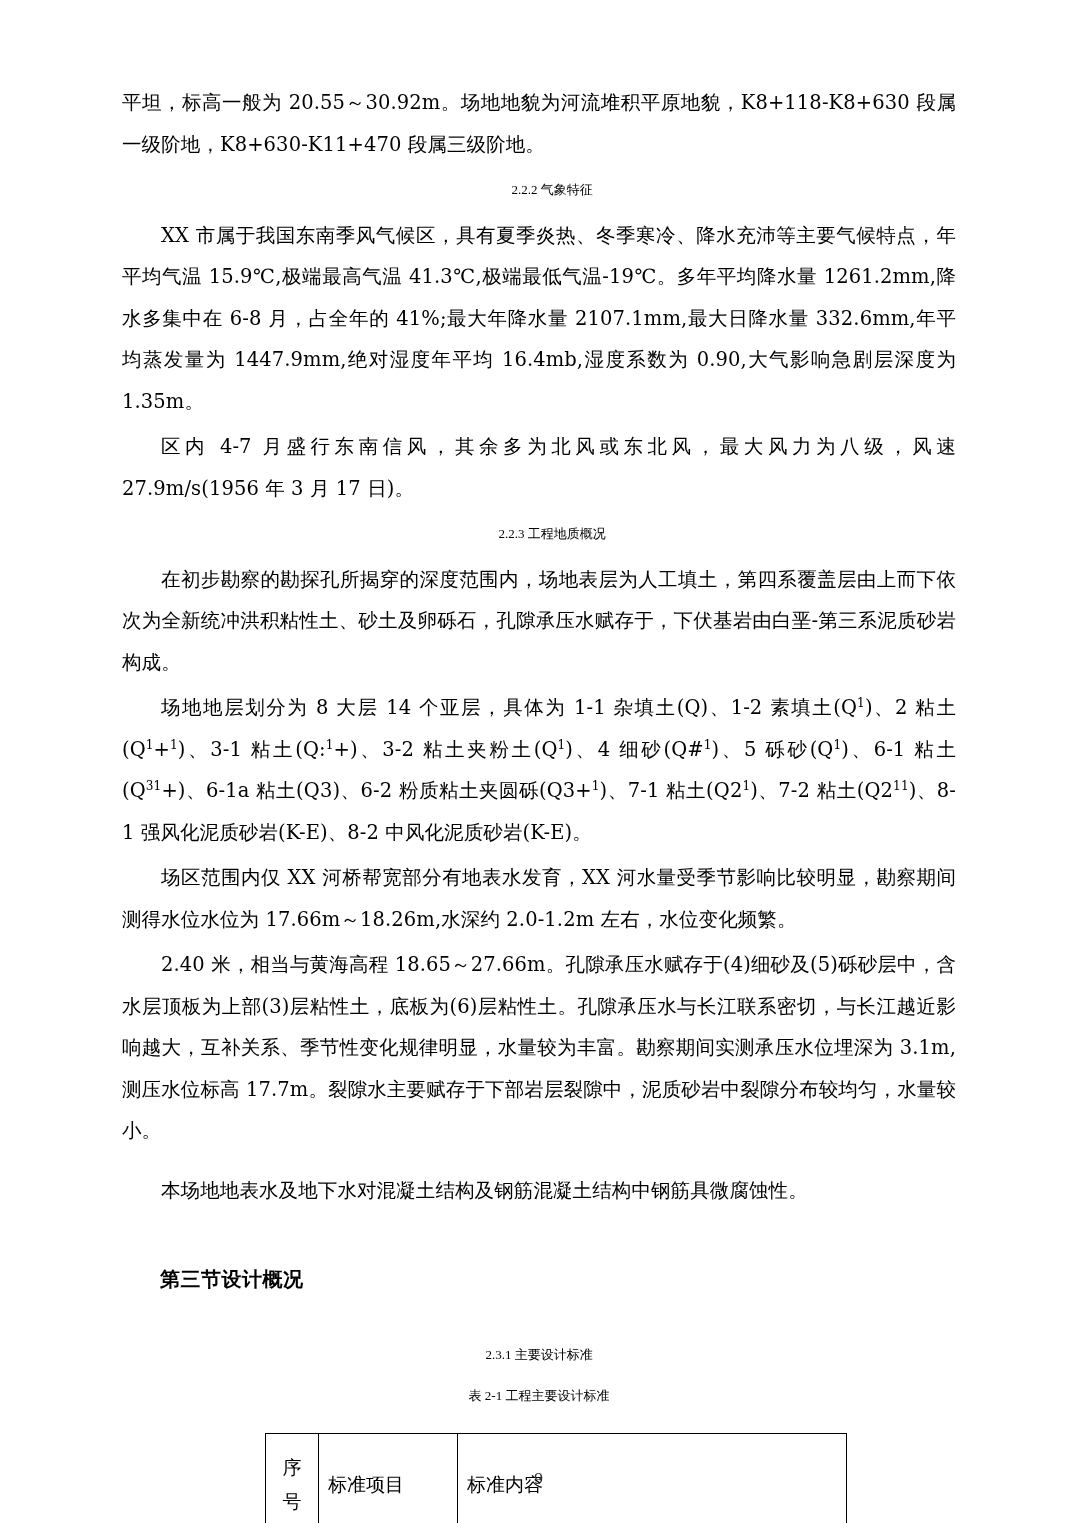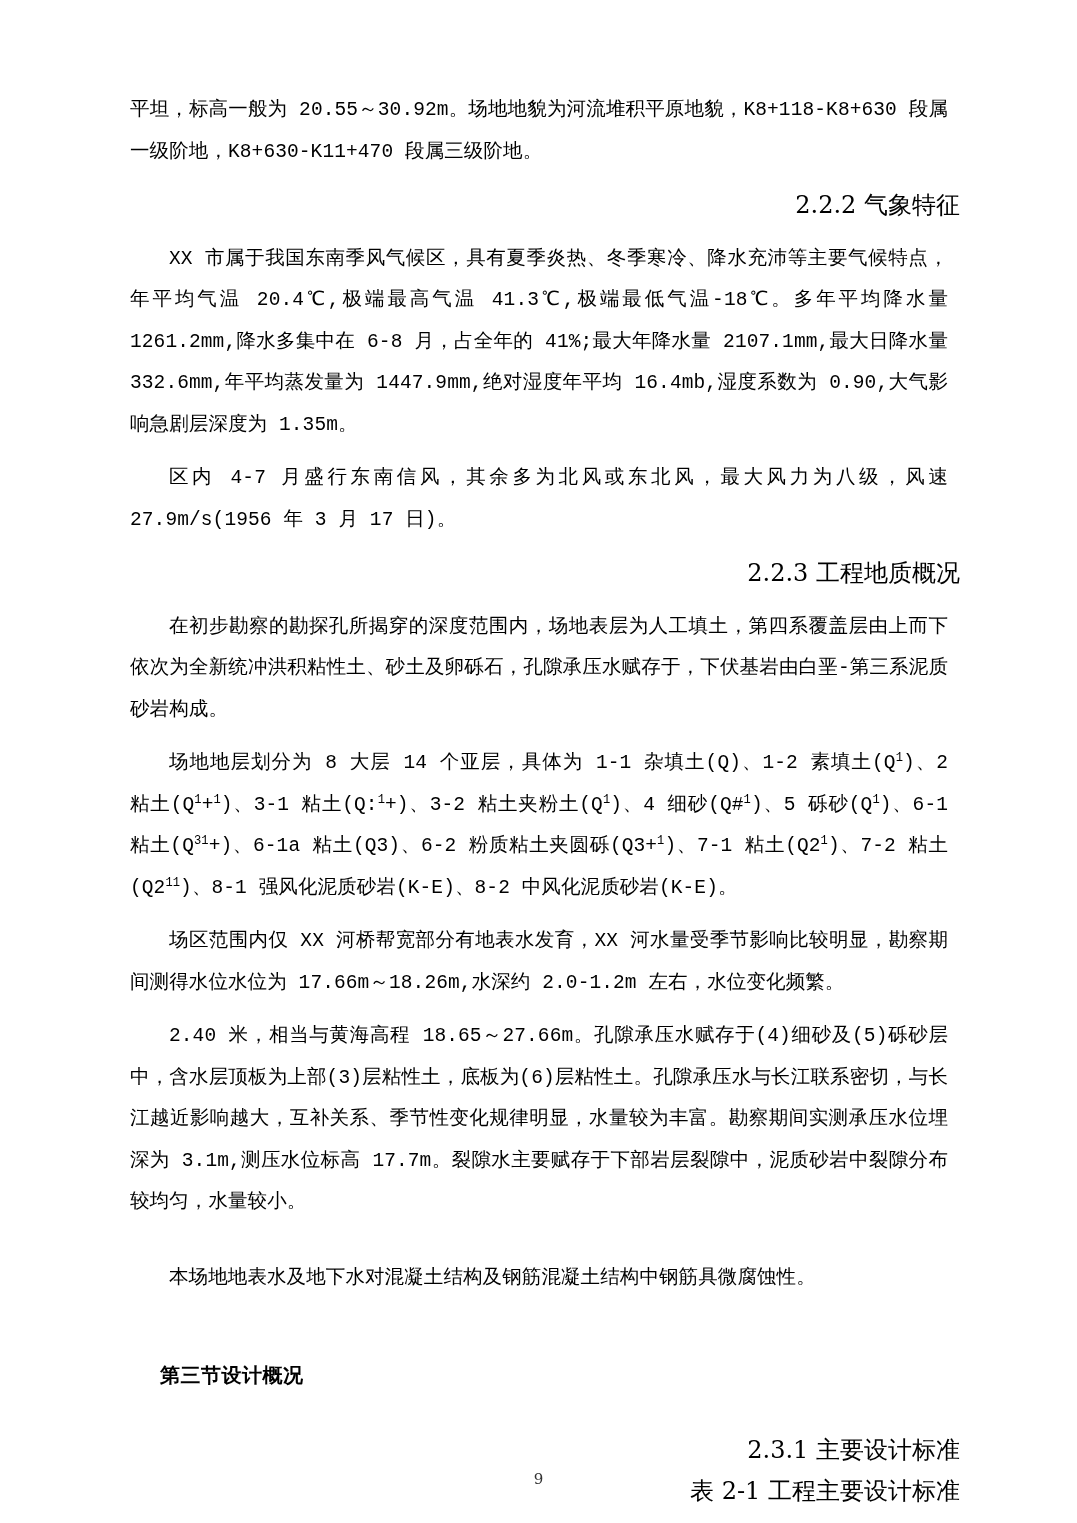--- a/index.html
+++ b/index.html
@@ -24,44 +24,44 @@
     padding: 0;
   }
   .content {
     position: absolute;
     left: 118px;
     top: 78px;
     width: 842px;
   }
   
   p.para {
-    margin: 12px;
+    margin: 4px;
     padding: 0;
     font-size: 19.5px;
     line-height: 41.5px;
     text-align: justify;
     text-justify: inter-ideograph;
     letter-spacing: 0.1px;
     white-space: normal;
-    font-family: Liberation Mono, monospace;
   }
   p.para.indent {
     text-indent: 2em;
   }
   p.para.noindent {
     text-indent: 0;
   }
   
   p.subhead {
     margin: 0;
     padding: 0;
-    font-size: 24px;
+    font-size: 13px;
     line-height: 41.5px;
     text-indent: 2em;
-    text-align: right;
+    text-align: center;
+    font-family: Liberation Serif, serif;
   }
   p.subhead.flush {
     text-indent: 0;
   }
   
   h2.section-title {
     margin: 0;
     padding: 0;
     font-size: 20px;
     font-weight: bold;
@@ -135,21 +135,21 @@
 </head>
 <body>
 
 <div class="page">
   <div class="content">
 
     <p class="para noindent">平坦，标高一般为 20.55～30.92m。场地地貌为河流堆积平原地貌，K8+118-K8+630 段属一级阶地，K8+630-K11+470 段属三级阶地。</p>
 
     <p class="subhead">2.2.2 气象特征</p>
 
-    <p class="para indent">XX 市属于我国东南季风气候区，具有夏季炎热、冬季寒冷、降水充沛等主要气候特点，年平均气温 20.4℃,极端最高气温 41.3℃,极端最低气温-18℃。多年平均降水量 1261.2mm,降水多集中在 6-8 月，占全年的 41%;最大年降水量 2107.1mm,最大日降水量 332.6mm,年平均蒸发量为 1447.9mm,绝对湿度年平均 16.4mb,湿度系数为 0.90,大气影响急剧层深度为 1.35m。</p>
+    <p class="para indent">XX 市属于我国东南季风气候区，具有夏季炎热、冬季寒冷、降水充沛等主要气候特点，年平均气温 15.9℃,极端最高气温 41.3℃,极端最低气温-19℃。多年平均降水量 1261.2mm,降水多集中在 6-8 月，占全年的 41%;最大年降水量 2107.1mm,最大日降水量 332.6mm,年平均蒸发量为 1447.9mm,绝对湿度年平均 16.4mb,湿度系数为 0.90,大气影响急剧层深度为 1.35m。</p>
 
     <p class="para indent">区内 4-7 月盛行东南信风，其余多为北风或东北风，最大风力为八级，风速 27.9m/s(1956 年 3 月 17 日)。</p>
 
     <p class="subhead">2.2.3 工程地质概况</p>
 
     <p class="para indent">在初步勘察的勘探孔所揭穿的深度范围内，场地表层为人工填土，第四系覆盖层由上而下依次为全新统冲洪积粘性土、砂土及卵砾石，孔隙承压水赋存于，下伏基岩由白垩-第三系泥质砂岩构成。</p>
 
     <p class="para indent">场地地层划分为 8 大层 14 个亚层，具体为 1-1 杂填土(Q)、1-2 素填土(Q<sup class="geo">1</sup>)、2 粘土(Q<sup class="geo">1</sup>+<sup class="geo">1</sup>)、3-1 粘土(Q:<sup class="geo">1</sup>+)、3-2 粘土夹粉土(Q<sup class="geo">1</sup>)、4 细砂(Q#<sup class="geo">1</sup>)、5 砾砂(Q<sup class="geo">1</sup>)、6-1 粘土(Q<sup class="geo">31</sup>+)、6-1a 粘土(Q3)、6-2 粉质粘土夹圆砾(Q3+<sup class="geo">1</sup>)、7-1 粘土(Q2<sup class="geo">1</sup>)、7-2 粘土(Q2<sup class="geo">11</sup>)、8-1 强风化泥质砂岩(K-E)、8-2 中风化泥质砂岩(K-E)。</p>
 
 

